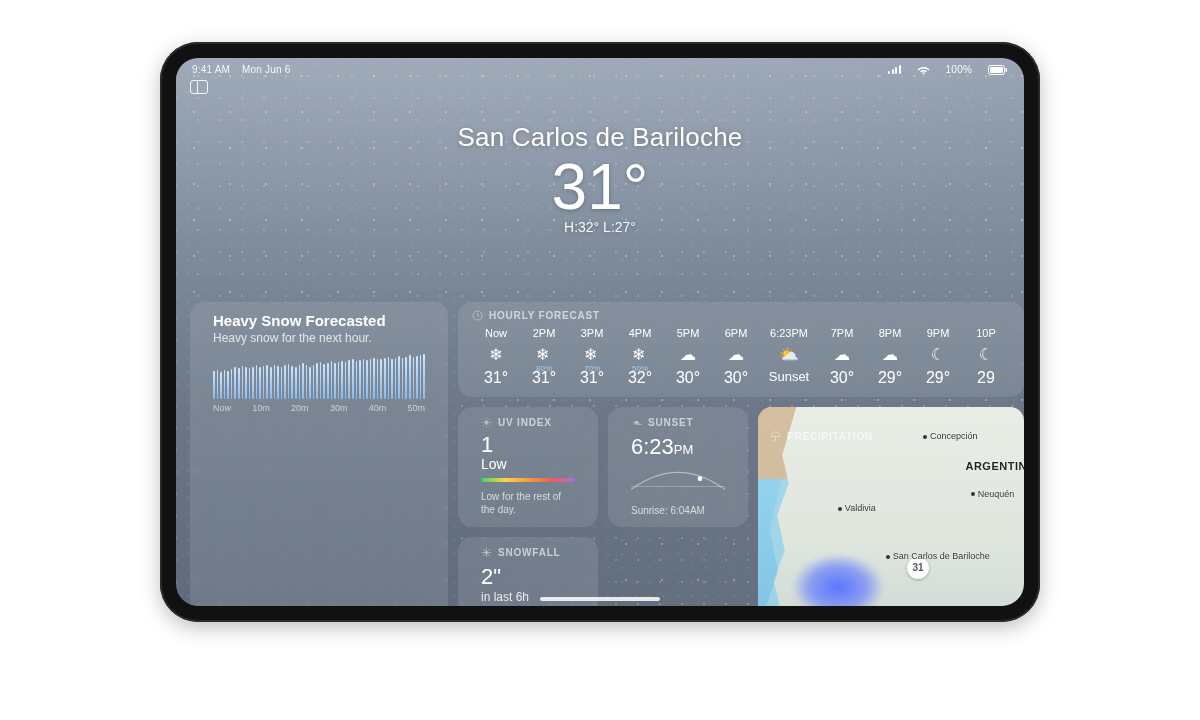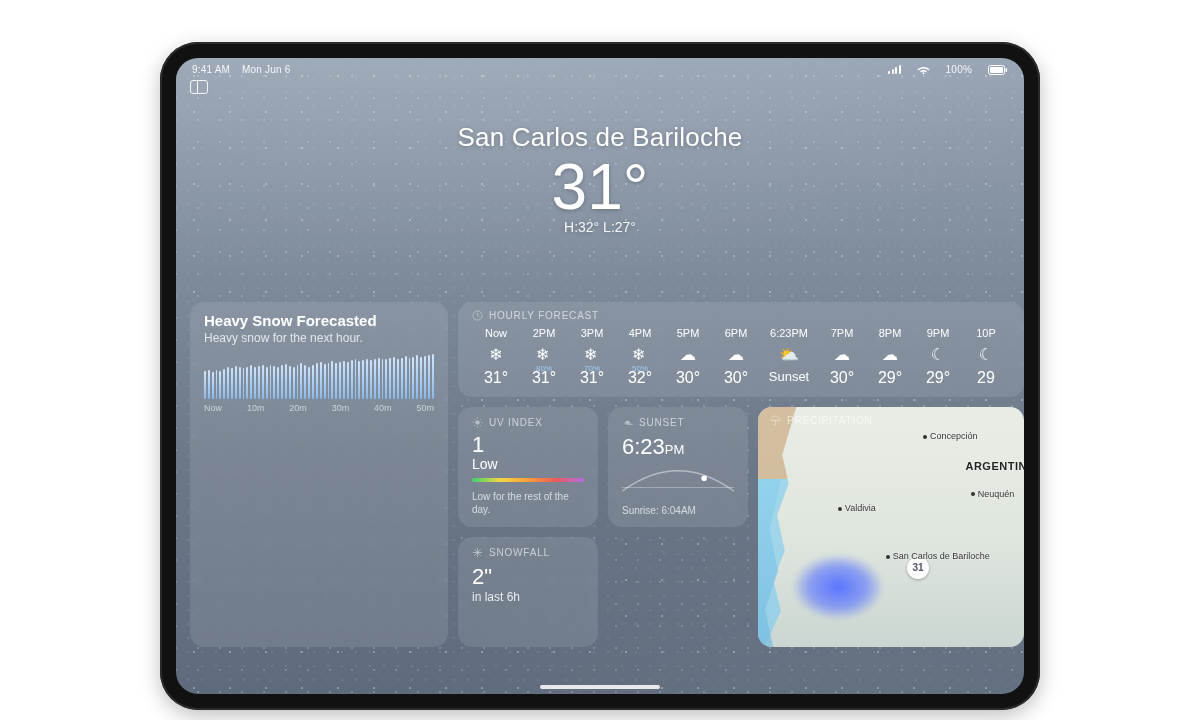--- a/index.html
+++ b/index.html
@@ -2,21 +2,21 @@
 <html><head>
 <meta charset="utf-8">
 <style>
   * { margin: 0; padding: 0; box-sizing: border-box; }
   html, body { width: 1200px; height: 720px; background: #fff; font-family: -apple-system, "Helvetica Neue", Arial, sans-serif; }
 
   
   .device {
     position: absolute;
     left: 160px; top: 42px;
-    width: 880px; height: 668px;
+    width: 880px; height: 580px;
     background: #111;
     border-radius: 38px;
     box-shadow: 0 6px 20px rgba(0,0,0,0.25), inset 0 0 0 2px #2a2a2a;
     padding: 16px;
   }
   .screen {
     position: relative;
     width: 100%; height: 100%;
     border-radius: 22px;
     overflow: hidden;
@@ -79,32 +79,32 @@
   .grid {
     position: absolute; left: 14px; right: 14px; top: 244px; bottom: 0;
     display: grid;
     grid-template-columns: 258px 1fr;
     grid-auto-rows: min-content;
     gap: 10px;
   }
   .card {
     background: rgba(255,255,255,0.10);
     border-radius: 14px;
-    padding: 10px 14px;
+    padding: 10px 23px;
     backdrop-filter: blur(4px);
     color: #fff;
     position: relative;
     overflow: hidden;
   }
   .card-header {
     display: flex; align-items: center; gap: 6px;
     font-size: 10px; letter-spacing: 0.8px; text-transform: uppercase;
     color: rgba(255,255,255,0.62);
     margin-bottom: 6px;
-    font-weight: 400;
+    font-weight: 700;
   }
   .card-header svg { width: 11px; height: 11px; opacity: 0.7; fill: currentColor; }
 
   
   .precip-card .title { font-size: 15px; font-weight: 600; margin-bottom: 2px; }
   .precip-card .sub { font-size: 12px; color: rgba(255,255,255,0.78); margin-bottom: 8px; }
   .bars-60 { display: flex; align-items: flex-end; gap: 2px; height: 46px; }
   .bars-60 span {
     flex: 1;
     background: linear-gradient(180deg, #cfe6ff 0%, #8ab9e8 100%);
@@ -424,21 +424,21 @@
               <svg viewBox="0 0 120 34">
                   <path d="M0 28 Q60 -16 120 28" fill="none" stroke="rgba(255,255,255,0.45)" stroke-width="1.4"></path>
                   <line x1="0" y1="24" x2="120" y2="24" stroke="rgba(255,255,255,0.35)"></line>
                   <circle cx="88" cy="14" r="3" fill="#fff"></circle>
                 </svg>
             </div>
             <div class="desc">Sunrise: 6:04AM</div>
           </div>
 
           <div class="card small map-card" style="grid-row: span 2; padding:0; min-height:230px;">
-            <div style="position:absolute; top:8px; left:12px; z-index:2" class="card-header">
+            <div style="position:absolute; top:24px; left:12px; z-index:2" class="card-header">
               <svg viewBox="0 0 12 12">
                   <path d="M6 1a5 5 0 015 5H1a5 5 0 015-5zm0 5v4a1 1 0 01-2 0" fill="none" stroke="currentColor"></path>
                 </svg>
               <span>PRECIPITATION</span>
             </div>
             <div class="map">
               <div class="coast"></div>
               <div class="ocean"></div>
               <div class="blob"></div>
               <div class="pin">31</div>

